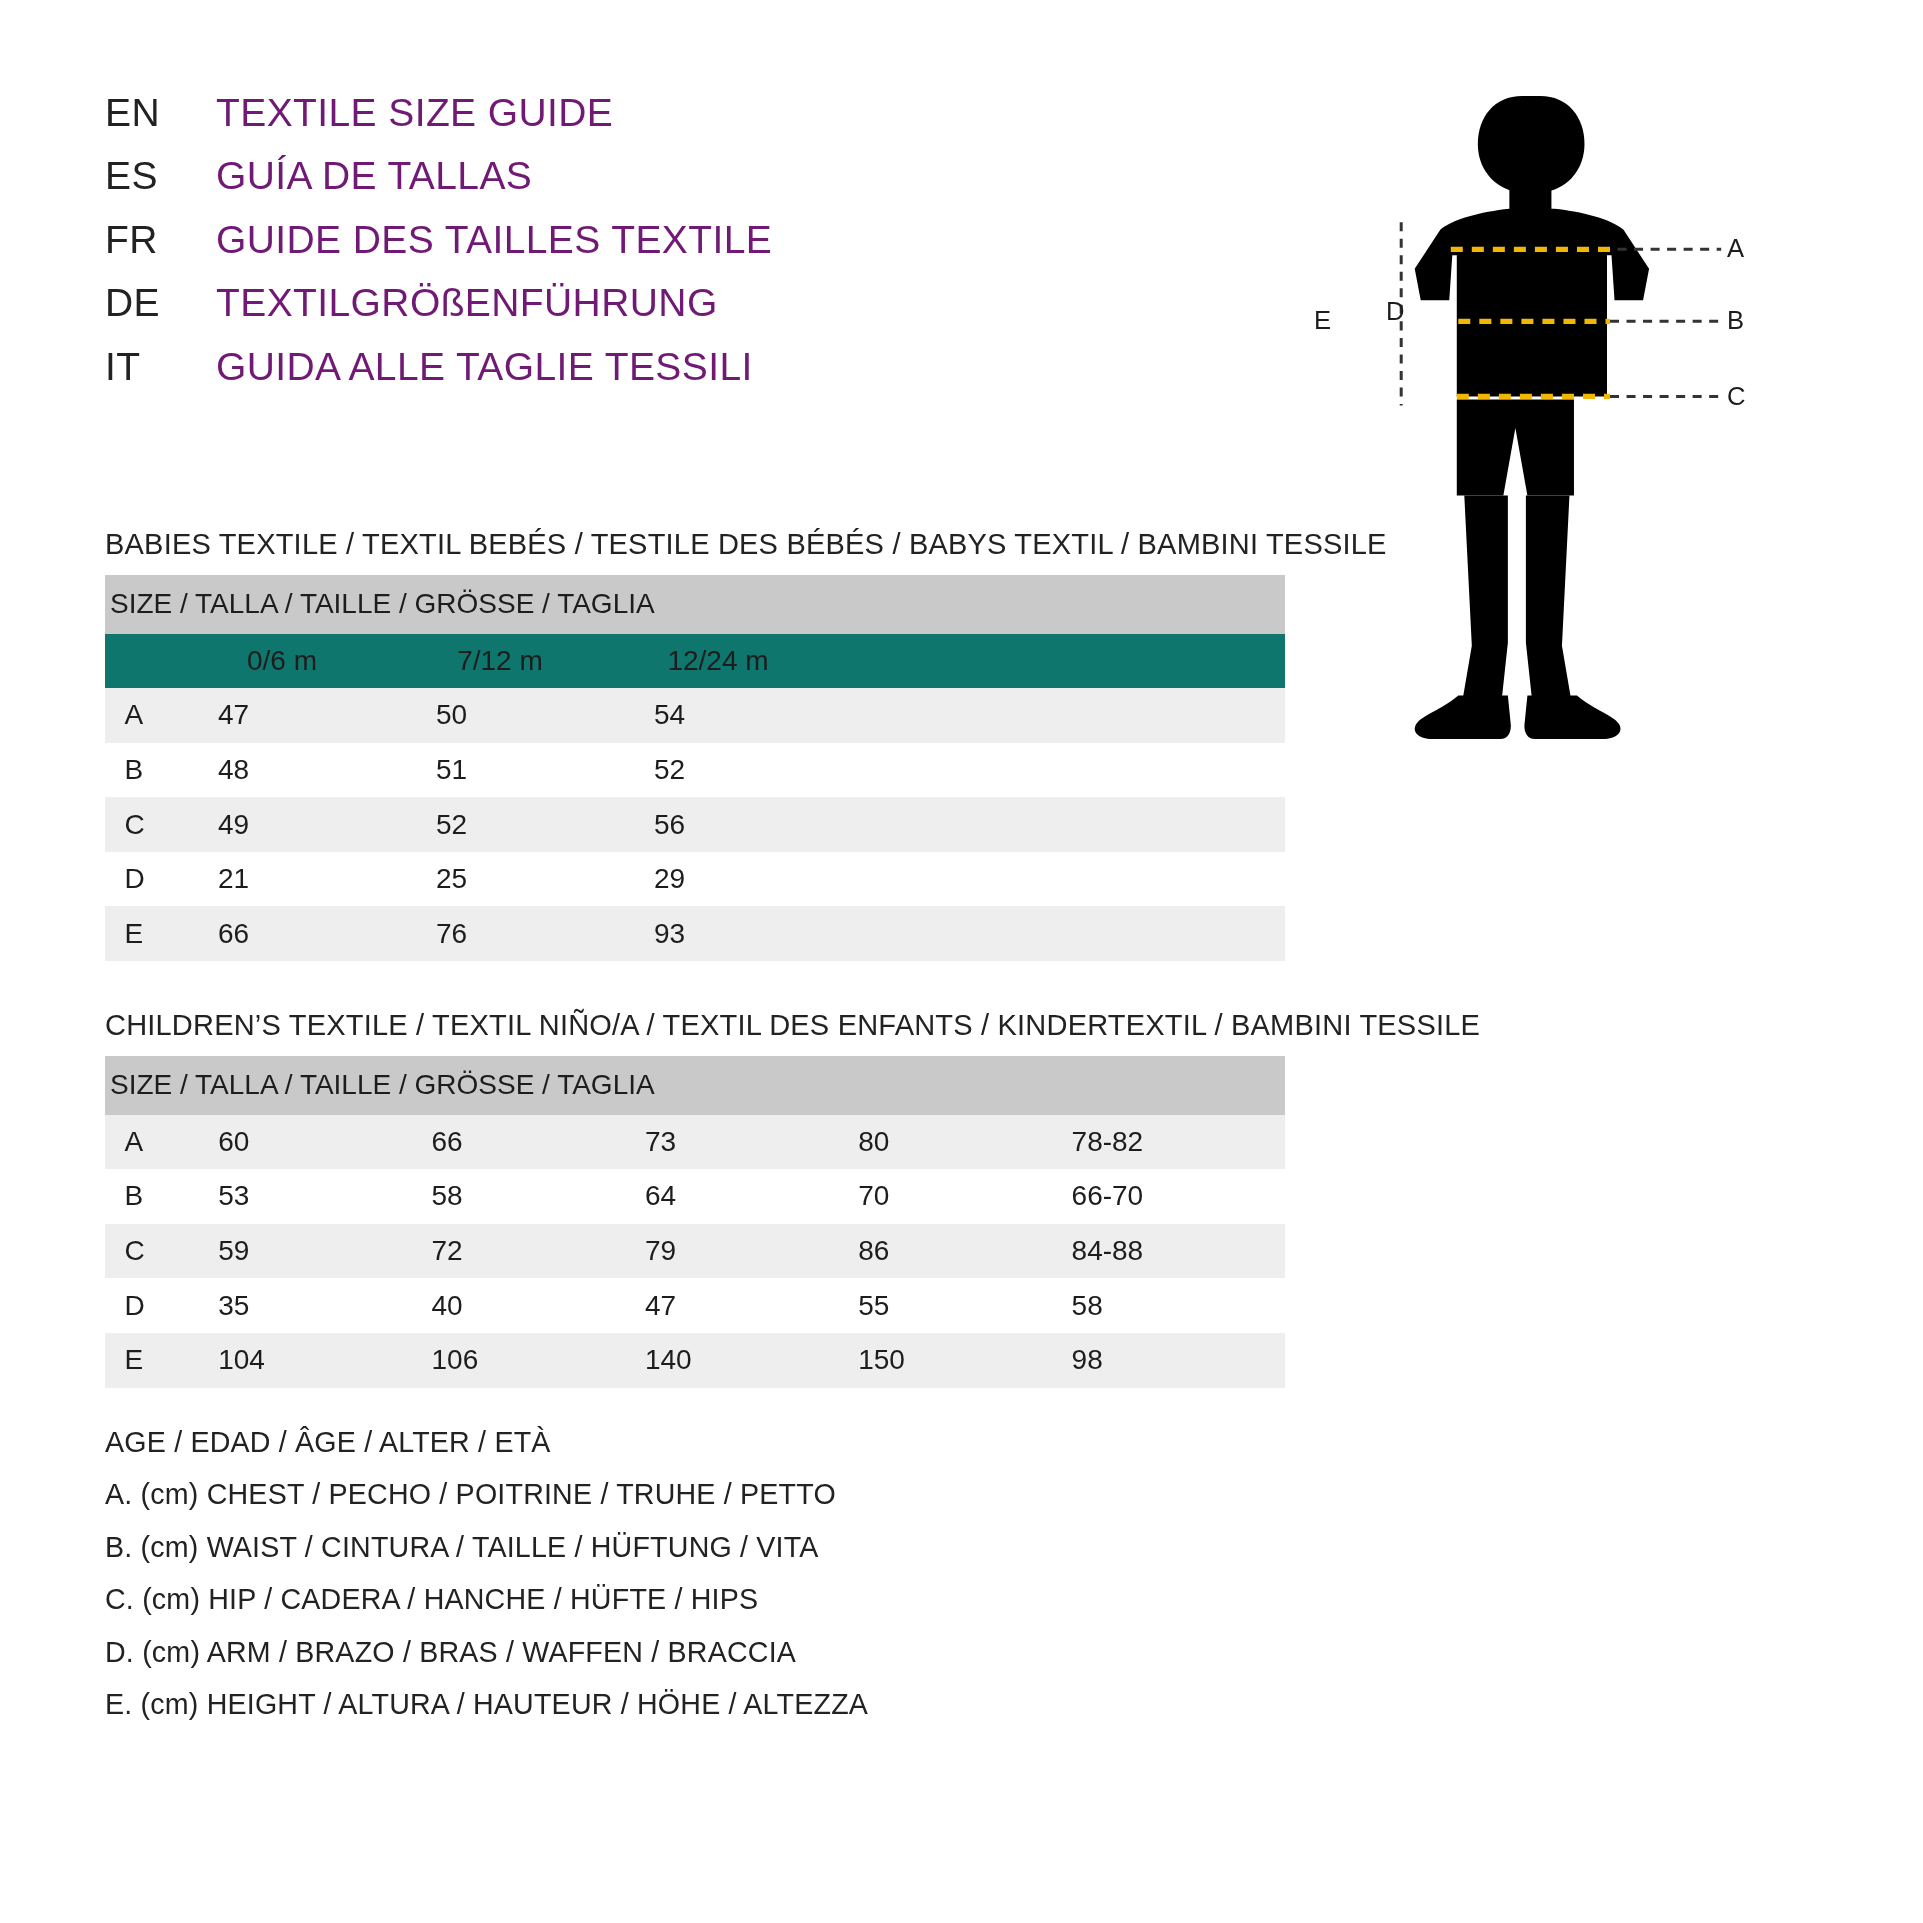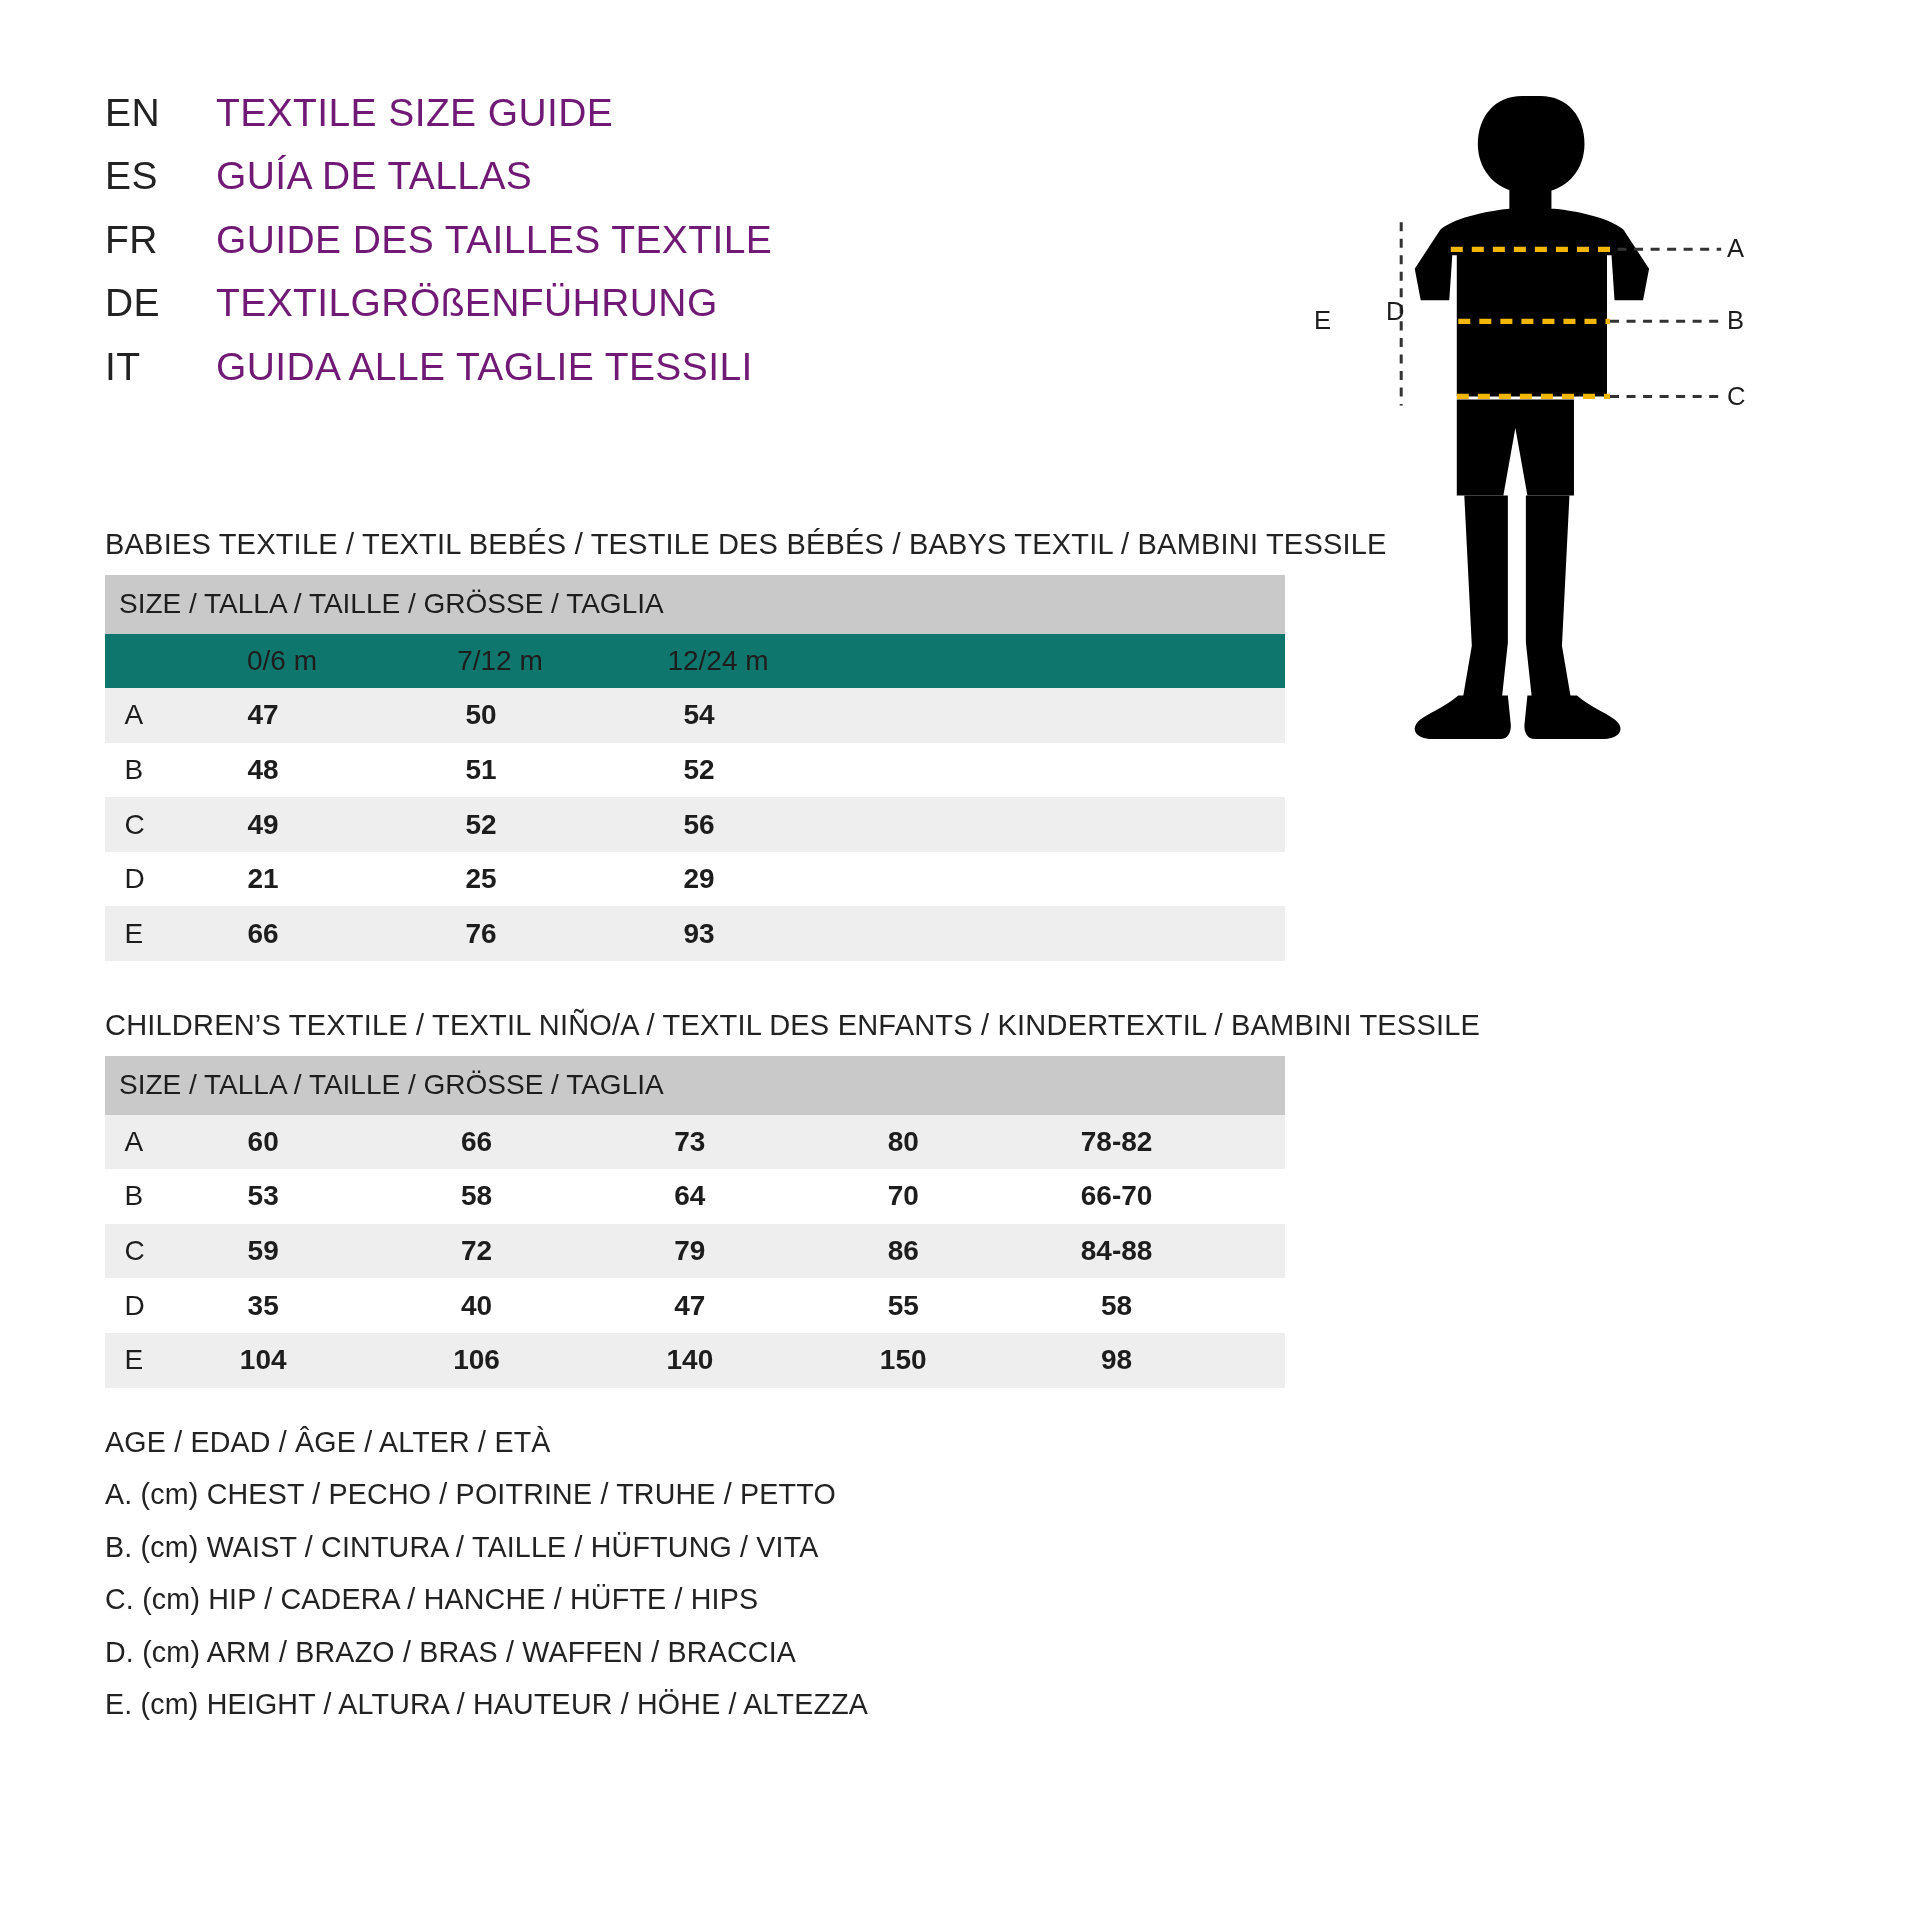--- a/index.html
+++ b/index.html
@@ -56,21 +56,21 @@
 
   
   .size-table {
     border-collapse: collapse;
     width: 1180px;
     table-layout: fixed;
   }
   .size-table .hdr-band td {
     background: #c9c9c9;
     font-size: 28px;
-    padding: 9px 0 9px 14px;
+    padding: 9px 0 9px 5px;
     color: #1d1d1d;
   }
   .size-table td {
     font-size: 28px;
     color: #1d1d1d;
     padding: 6.8px 0;
     height: 41px;
   }
   .size-table .row-shade td {
     background: #eeeeee;
@@ -92,22 +92,20 @@
   .babies-table col.c-label { width: 113px; }
   .babies-table col.c-data  { width: 218px; }
   .babies-table col.c-rest  { width: 413px; }
 
   .children-table col.c-label { width: 113px; }
   .children-table col.c-data  { width: 213px; }
 
   .num {
     display: inline-block;
     min-width: 90px;
-    text-align: center;
-    font-weight: bold;
   }
   .num-wide {
     display: inline-block;
     min-width: 128px;
     text-align: center;
   }
 
   .spacer-lg { height: 72px; }
   .spacer-md { height: 48px; }
 

